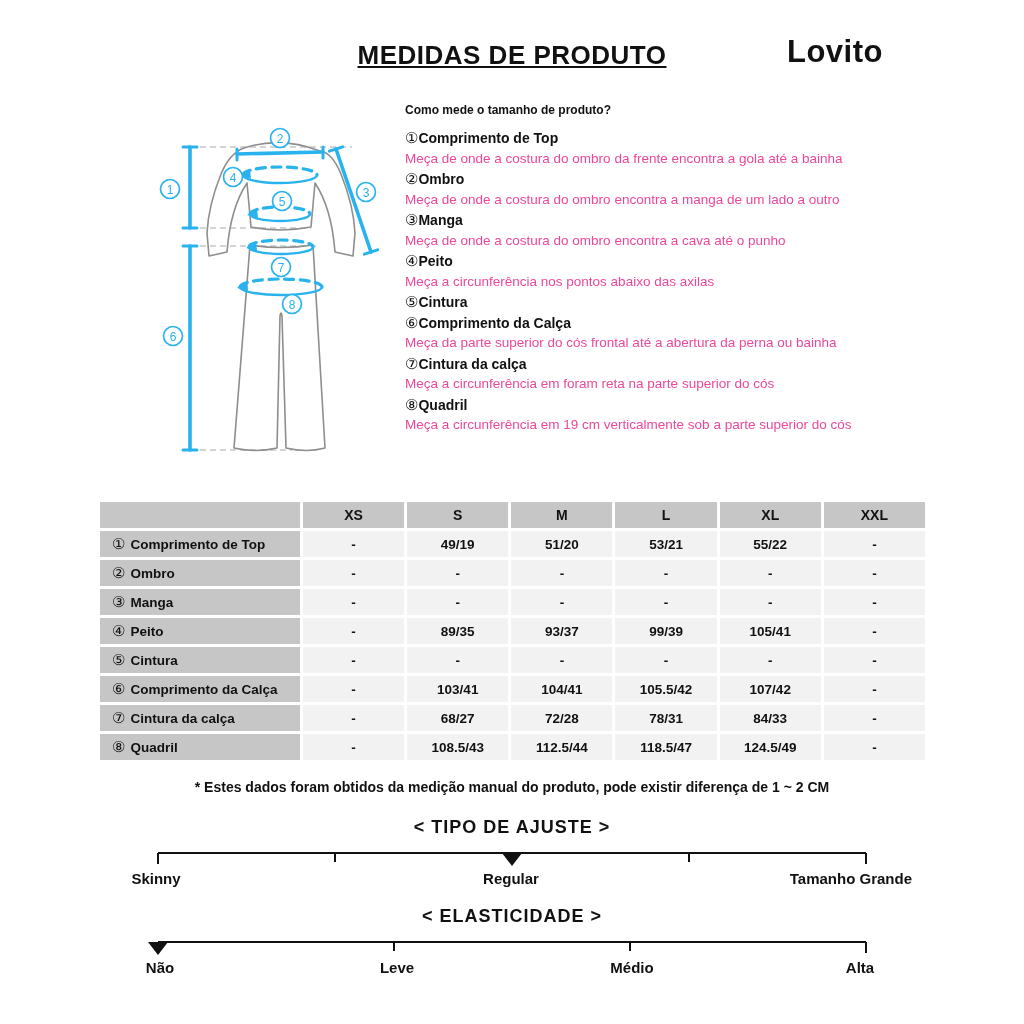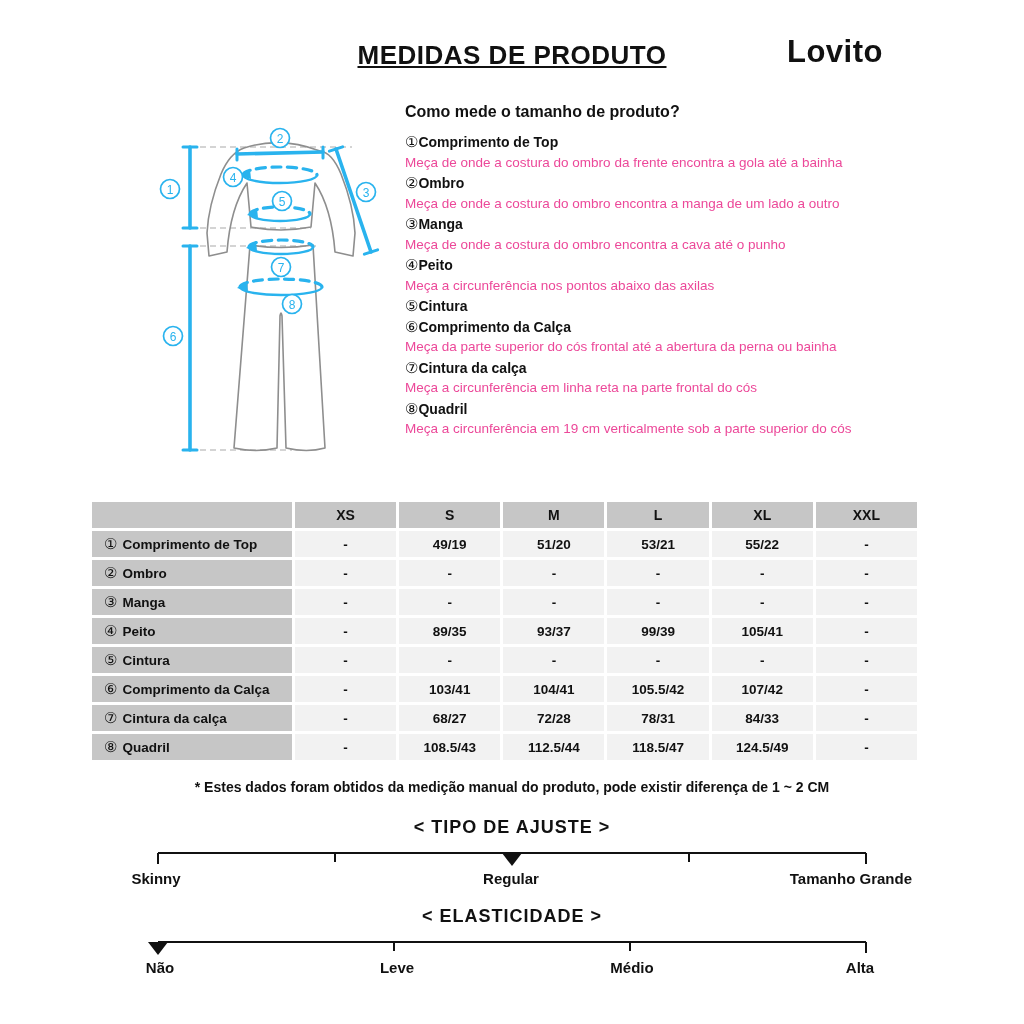--- a/index.html
+++ b/index.html
@@ -18,27 +18,27 @@
   .diagram .outline{ fill:none; stroke:#8E8E8E; stroke-width:1.6; stroke-linejoin:round; stroke-linecap:round; }
   .diagram .leader{ fill:none; stroke:#C6C6C6; stroke-width:1.5; stroke-dasharray:6 4; }
   .diagram .mline{ fill:none; stroke:#29B3EE; stroke-width:3.6; stroke-linecap:round; }
   .diagram .mcap{ fill:none; stroke:#29B3EE; stroke-width:3; stroke-linecap:round; }
   .diagram .edash{ fill:none; stroke:#29B3EE; stroke-width:3.2; stroke-linecap:round; stroke-dasharray:9 6.5; }
   .diagram .esolid{ fill:none; stroke:#29B3EE; stroke-width:2.4; stroke-linecap:round; }
   .diagram .arrow{ fill:#29B3EE; }
   .diagram .badge circle{ fill:#fff; stroke:#29B3EE; stroke-width:1.7; }
   .diagram .badge text{ fill:#29B3EE; font-size:12px; text-anchor:middle; font-family:"Liberation Sans",sans-serif; }
   .guide{ position:absolute; left:405px; top:103px; width:545px; }
-  .guide-h{ font-size:16px; font-weight:bold; margin-bottom:11px; }
+  .guide-h{ font-size:12px; font-weight:bold; margin-bottom:11px; }
   .g-label{ font-size:14px; font-weight:bold; line-height:20.5px; white-space:nowrap; }
   .g-num{ font-weight:normal; font-size:15px; }
   .g-desc{ font-size:13.5px; color:#ec4899; line-height:20.5px; white-space:nowrap; }
   .units{ position:absolute; left:100px; top:474px; width:825px; text-align:right;
     font-size:14px; font-weight:bold; letter-spacing:.5px; }
-  .table{ position:absolute; left:92px; top:502px; width:825px;
+  .table{ position:absolute; left:100px; top:502px; width:825px;
     display:grid; grid-template-columns:200px repeat(6,1fr); gap:3px; }
   .th,.td,.tl{ height:26px; display:flex; align-items:center; }
   .th{ background:#C6C6C6; justify-content:center; font-weight:bold; font-size:14px; }
   .tl{ background:#C6C6C6; padding-left:12px; font-weight:bold; font-size:13.5px; white-space:nowrap; }
   .td{ background:#F2F2F2; justify-content:center; font-weight:bold; font-size:13.5px; }
   .tnum{ font-weight:normal; font-size:15px; margin-right:5px; }
   .footnote{ position:absolute; left:0; right:0; top:779px; text-align:center;
     font-size:14px; font-weight:bold; }
   .scale-title{ position:absolute; left:0; right:0; text-align:center;
     font-size:18px; font-weight:bold; letter-spacing:1px; }
@@ -149,21 +149,21 @@
     </div>
     <div class="g-item">
       <div class="g-label"><span class="g-num">⑤</span><span>Cintura</span></div>
     </div>
     <div class="g-item">
       <div class="g-label"><span class="g-num">⑥</span><span>Comprimento da Calça</span></div>
       <div class="g-desc">Meça da parte superior do cós frontal até a abertura da perna ou bainha</div>
     </div>
     <div class="g-item">
       <div class="g-label"><span class="g-num">⑦</span><span>Cintura da calça</span></div>
-      <div class="g-desc">Meça a circunferência em linha reta na parte frontal do cós</div>
+      <div class="g-desc">Meça a circunferência em foram reta na parte superior do cós</div>
     </div>
     <div class="g-item">
       <div class="g-label"><span class="g-num">⑧</span><span>Quadril</span></div>
       <div class="g-desc">Meça a circunferência em 19 cm verticalmente sob a parte superior do cós</div>
     </div>
   </div>
 
 
   <div class="table">
     <div class="th"></div>

